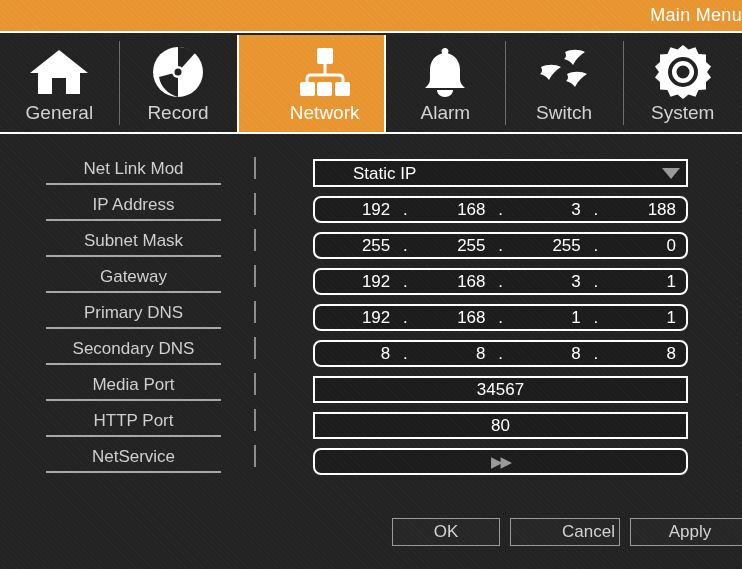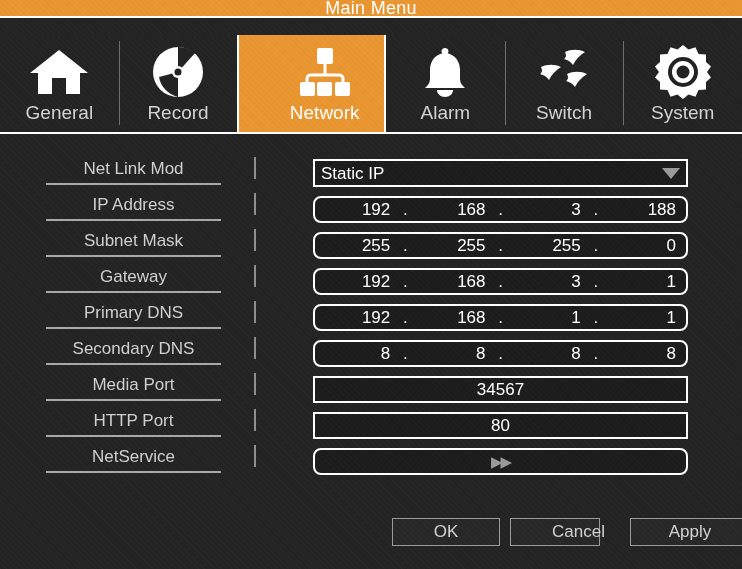--- a/index.html
+++ b/index.html
@@ -18,27 +18,27 @@
       repeating-linear-gradient(45deg, rgba(255,255,255,0.018) 0 1px, transparent 1px 4px),
       #232323;
     overflow: hidden;
     box-sizing: border-box;
   }
 
   
   #titlebar {
     position: absolute;
     left: 0; top: 0;
-    width: 742px; height: 18px;
+    width: 742px; height: 33px;
     background:
       repeating-linear-gradient(45deg, rgba(255,255,255,0.05) 0 1px, transparent 1px 4px),
       #e8942f;
     display: flex;
     align-items: center;
-    justify-content: center;
+    justify-content: flex-end;
     border-bottom: 2px solid #ffffff;
     box-sizing: border-box;
   }
   #titlebar .title-text {
     color: #ffffff;
     font-size: 18px;
     letter-spacing: 0.3px;
   }
 
   
@@ -156,20 +156,21 @@
     border-radius: 0;
     display: flex;
     align-items: center;
     padding: 0 4px 0 6px;
     cursor: pointer;
   }
   .field.select .select-value {
     flex: 1 1 auto;
     text-align: left;
     line-height: 1;
+    margin-left: 32px;
   }
   .field.select .chevron-down {
     width: 0; height: 0;
     border-left: 9px solid transparent;
     border-right: 9px solid transparent;
     border-top: 11px solid #9a9a9a;
     margin-right: 2px;
   }
   .field.ipbox {
     height: 27px;
@@ -231,21 +232,21 @@
       repeating-linear-gradient(45deg, rgba(255,255,255,0.018) 0 1px, transparent 1px 4px),
       #272727;
     color: #d2d2d2;
     font-size: 17px;
     display: flex;
     align-items: center;
     justify-content: center;
     cursor: pointer;
   }
   #btn-ok     { left: 392px; width: 108px; }
-  #btn-cancel { left: 510px; width: 90px; padding-left: 47px; }
+  #btn-cancel { left: 510px; width: 110px; padding-left: 47px; }
   #btn-apply  { left: 630px; width: 120px; }
 </style>
 </head>
 <body>
 
 <div id="app">
 
   <div id="titlebar">
     <span class="title-text">Main Menu</span>
   </div>

